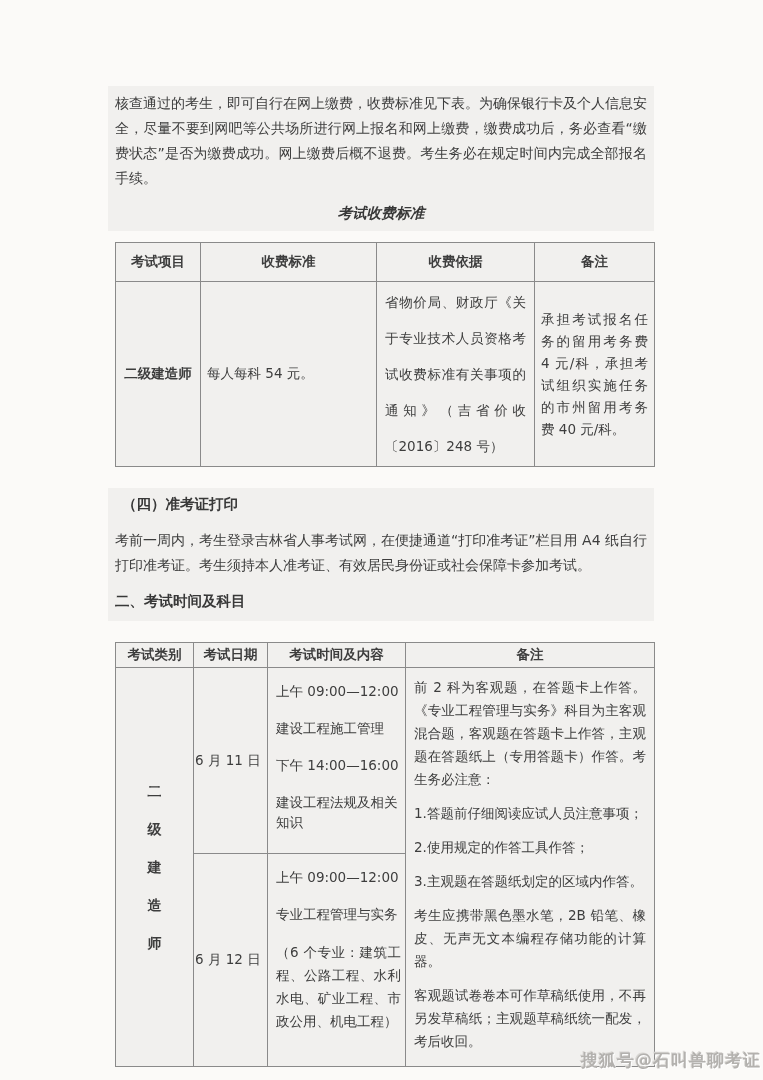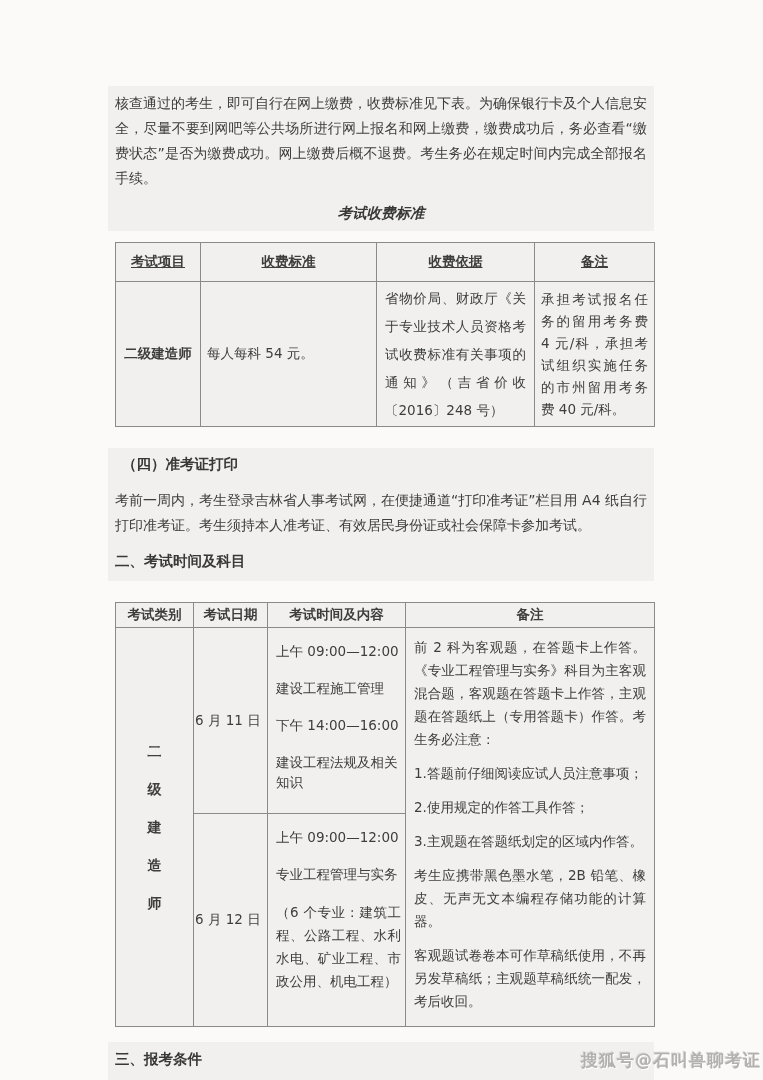--- a/index.html
+++ b/index.html
@@ -25,25 +25,25 @@
 
   .tbl {
     border-collapse:collapse; table-layout:fixed;
     background:#f1f0ee; margin:11px 0 0 7px;
   }
   .tbl th, .tbl td { border:1px solid #8a8a8a; font-size:13.5px; color:#3d3d3d; }
   .tbl th { font-weight:bold; text-align:center; padding:3px 2px; }
 
   
   .fee-tbl { width:539px; }
-  .fee-tbl thead tr { height:39px;text-decoration:underline; }
+  .fee-tbl thead tr { height:39px; }
   .fee-tbl tbody tr { height:106px; }
   .fee-item  { text-align:center; font-weight:bold; vertical-align:middle; padding:2px; }
   .fee-standard { vertical-align:middle; padding:2px 6px; }
-  .fee-basis { vertical-align:middle; padding:2px 8px; line-height:28px; text-align:justify; }
+  .fee-basis { vertical-align:middle; padding:2px 8px; line-height:36px; text-align:justify; }
   .fee-note  { vertical-align:middle; padding:2px 6px; line-height:22px; text-align:justify; }
 
   
   .sched-tbl { width:539px; margin-top:21px; }
   .sched-tbl thead tr { height:22px; }
   .row-d1 { height:140px; }
   .row-d2 { height:193px; }
   .vert-cell { vertical-align:middle; text-align:center; font-weight:bold; }
   .vert-cell span { display:block; line-height:38px; font-size:14px; }
   .date-cell { text-align:left; vertical-align:middle; }

